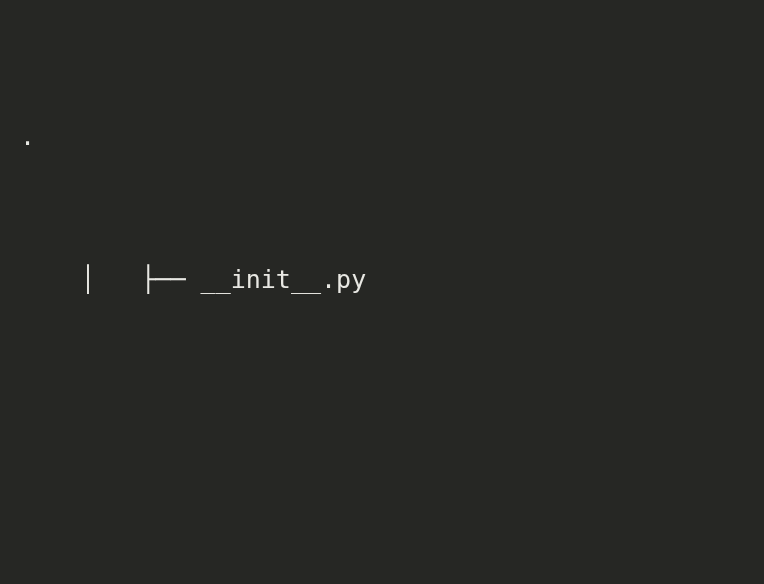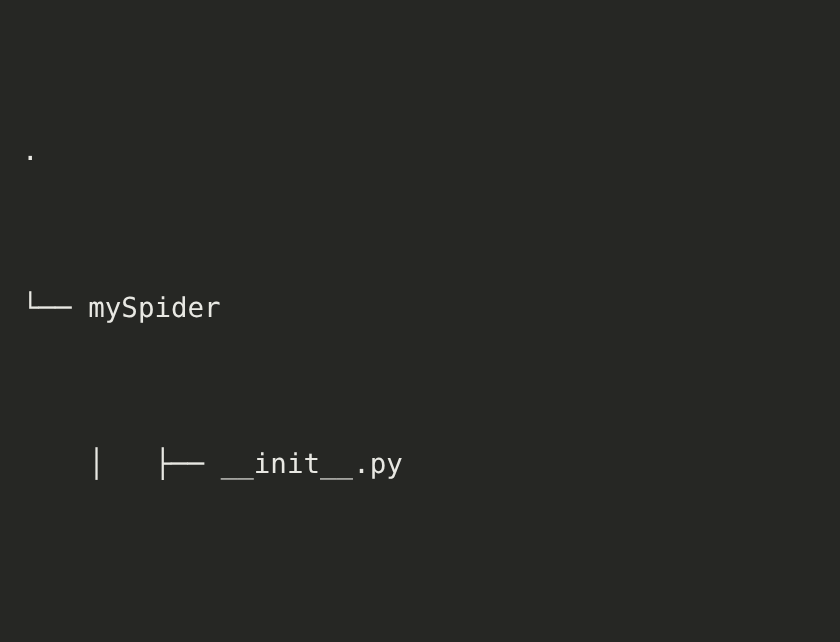--- a/index.html
+++ b/index.html
@@ -15,21 +15,20 @@
       overflow: hidden;
     }
     .tree { white-space: pre; }
     .line { display: block; }
   </style>
 </head>
 <body>
 
 <div class="tree">
   <span class="line">.</span>
-  <span class="line">└── mySpider</span>
   <span class="line">    │   ├── __init__.py</span>
   
   
   
   
   
   
 </div>
 
 </body></html>

